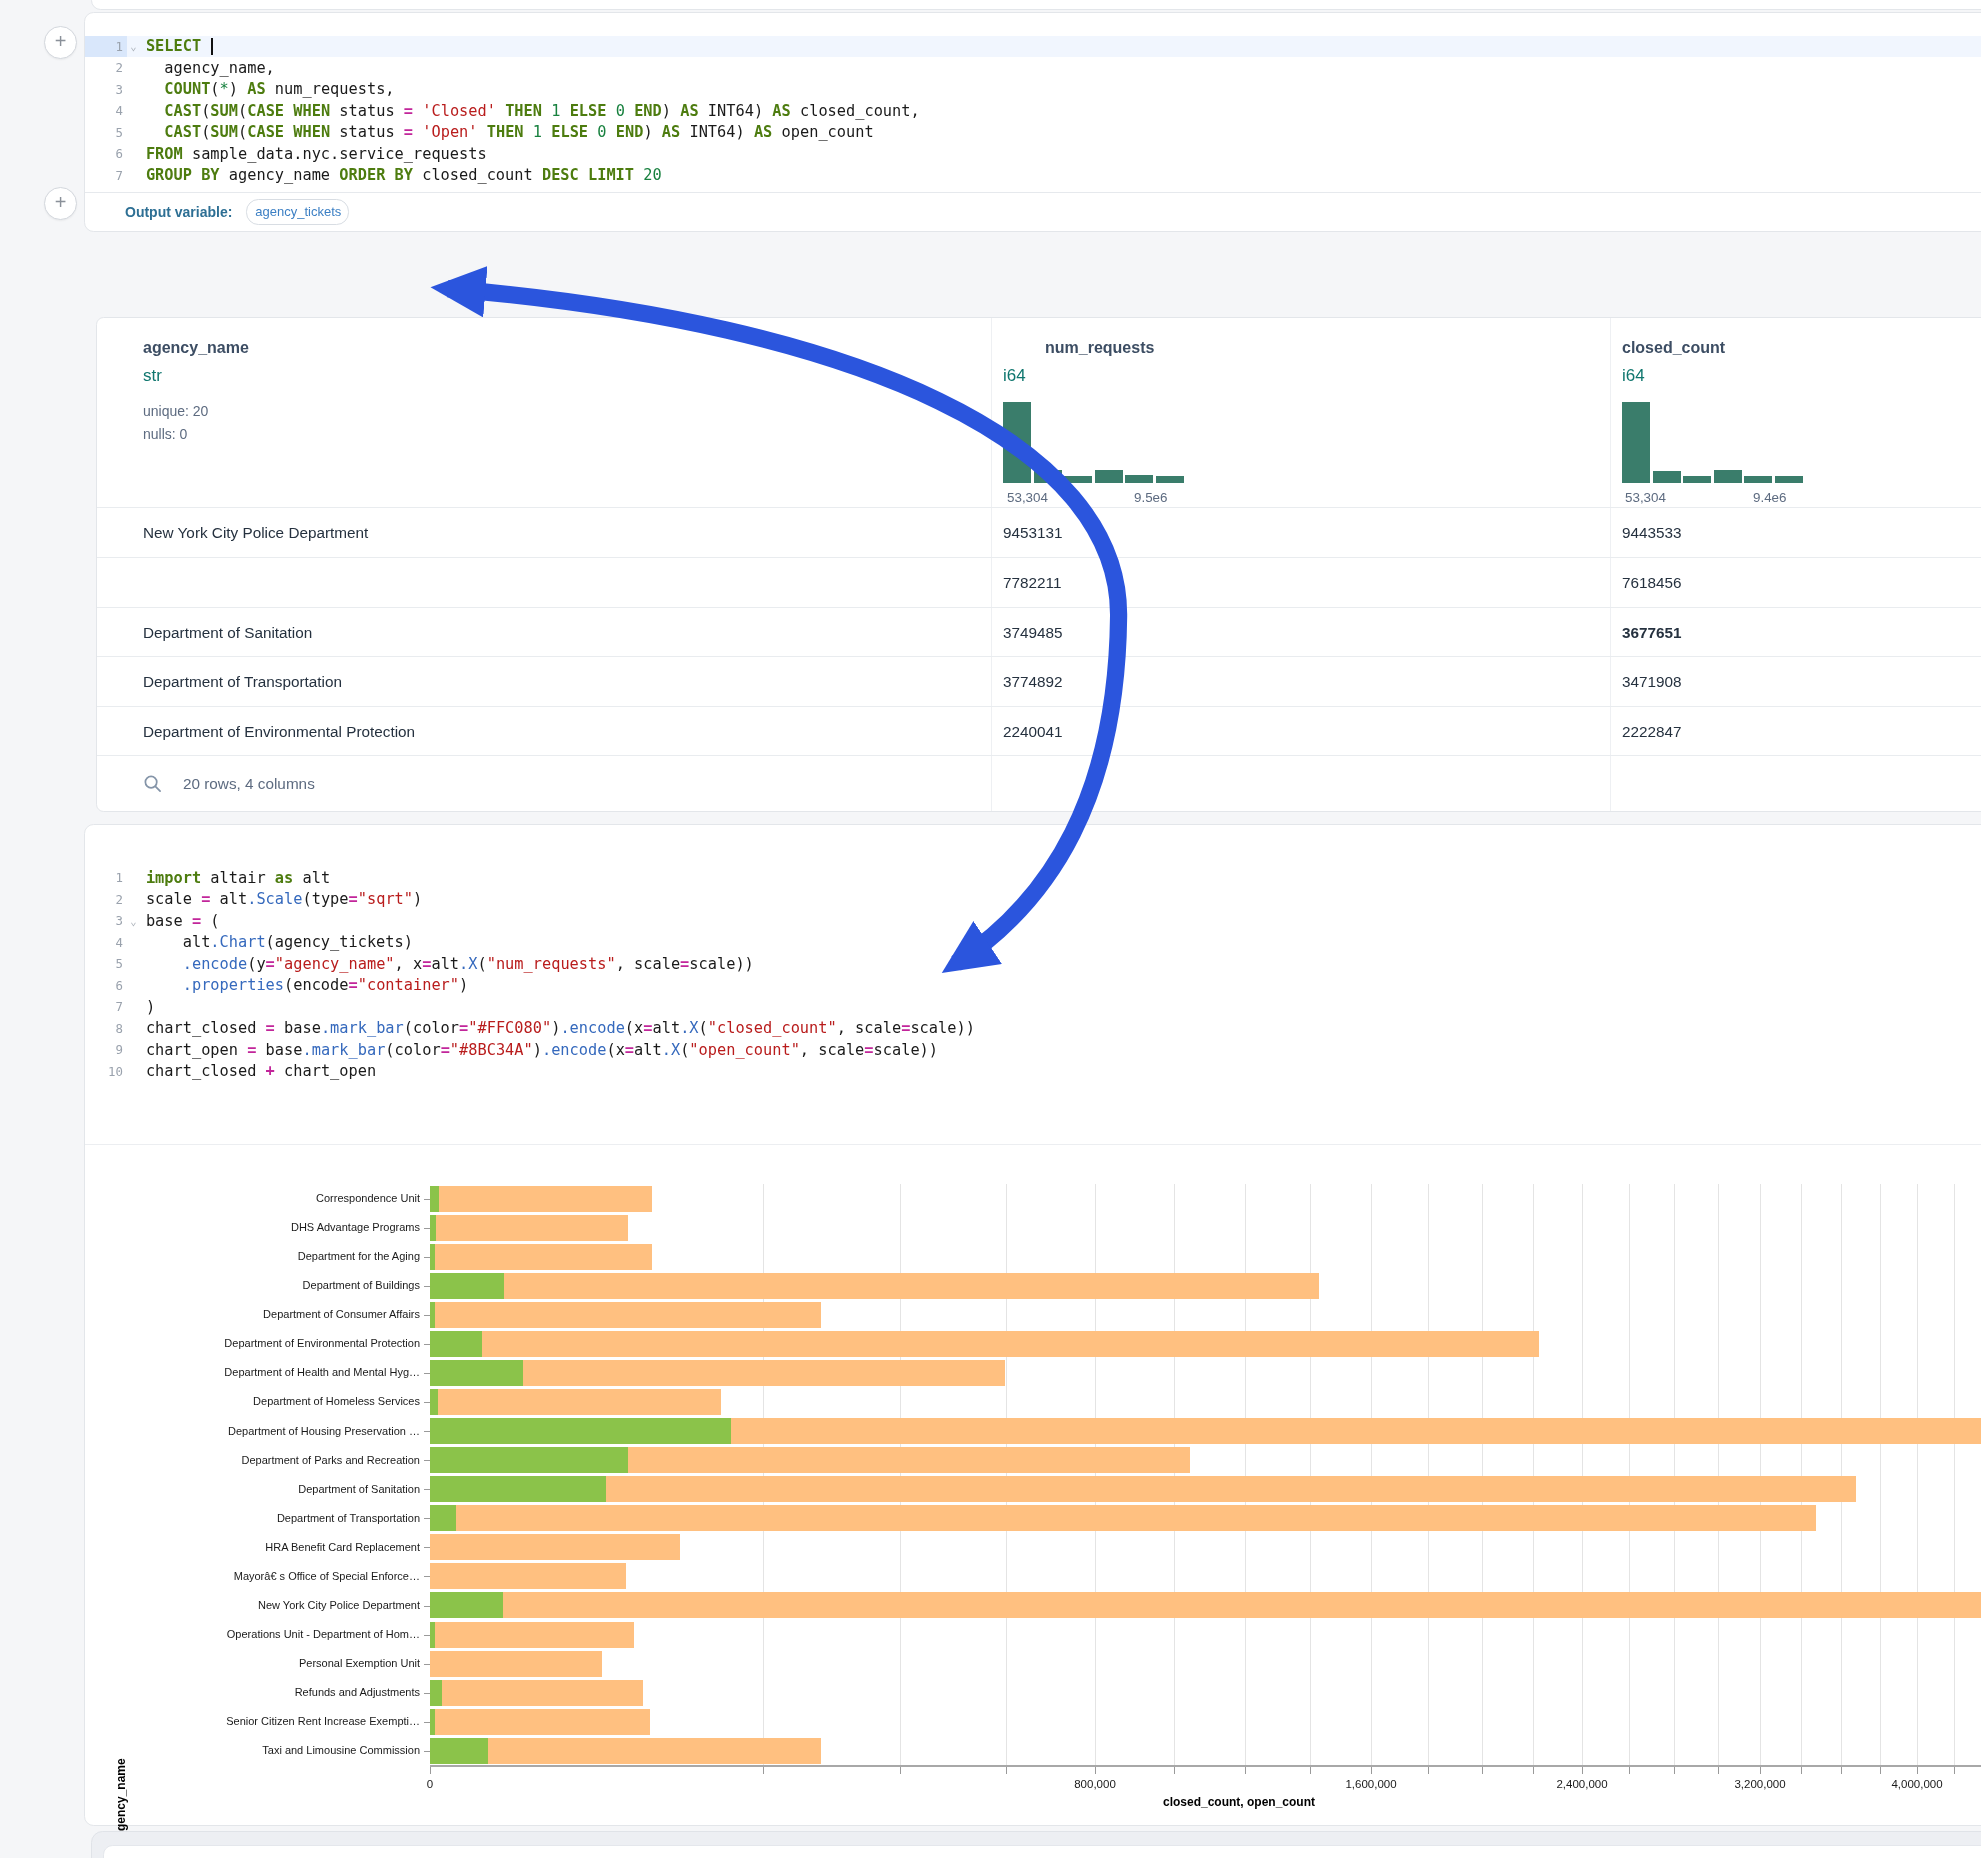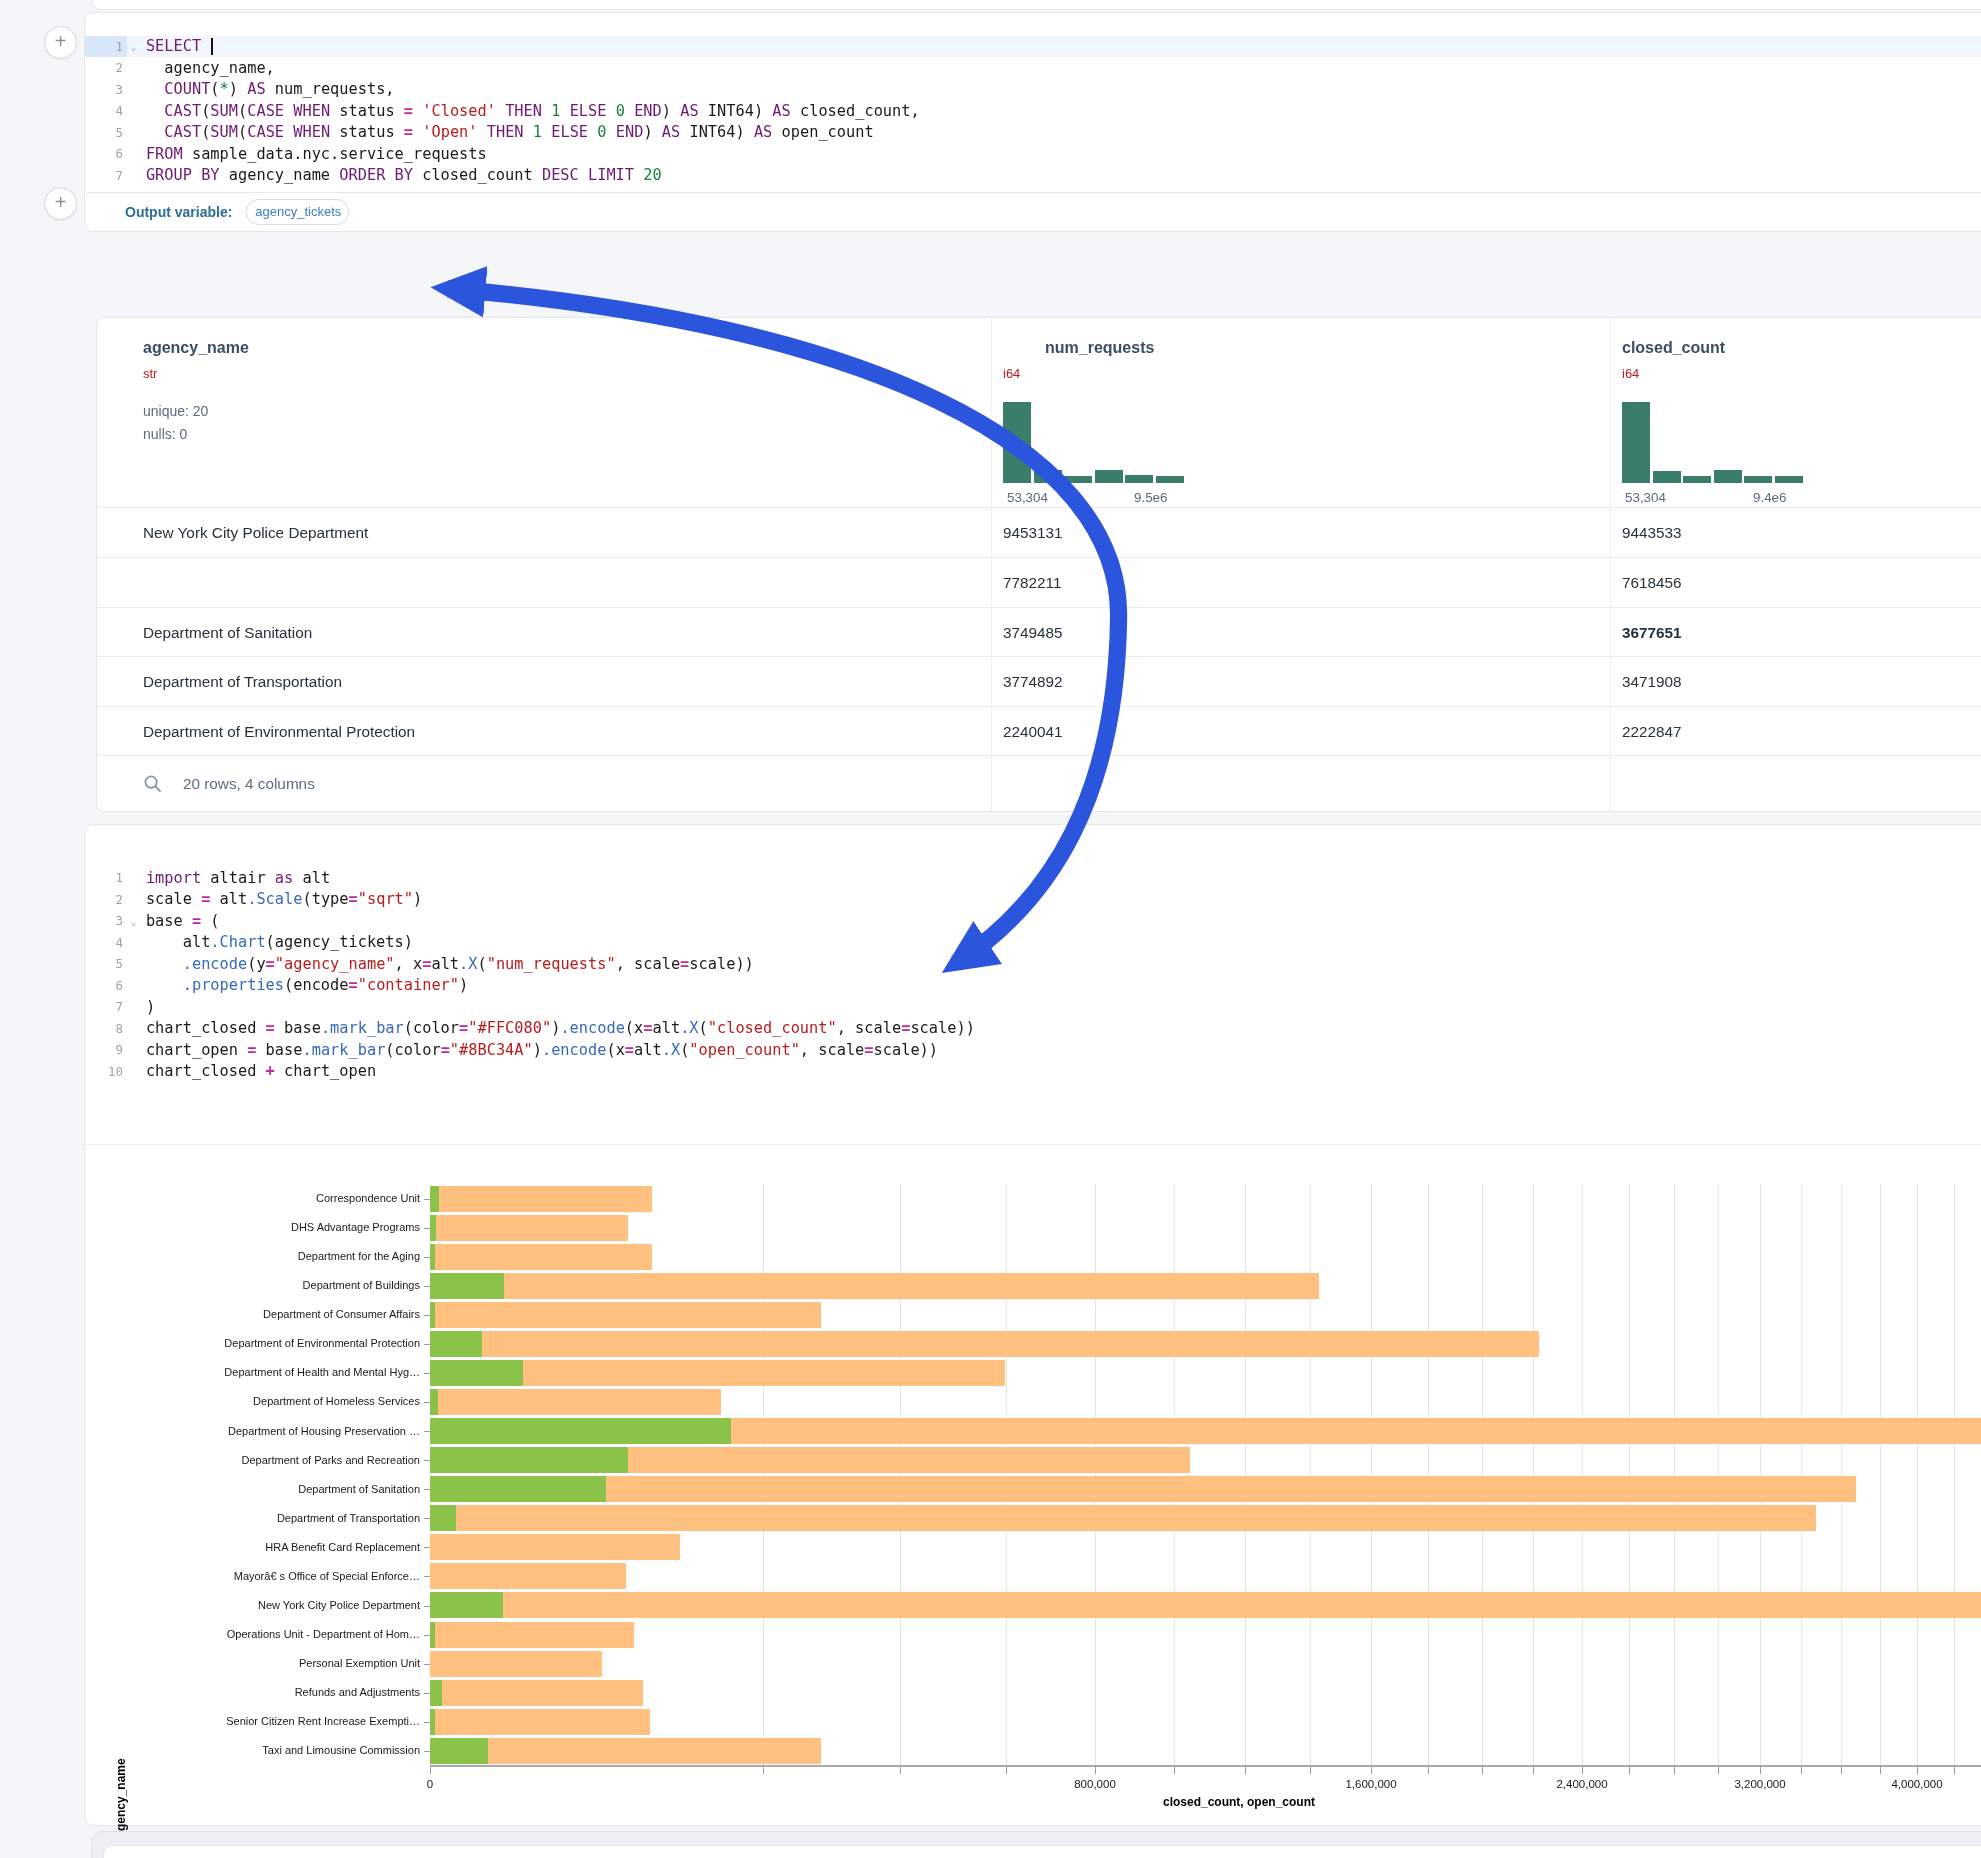--- a/index.html
+++ b/index.html
@@ -19,41 +19,41 @@
   .code-area{position:absolute;left:0;right:0;top:0;font-family:"DejaVu Sans Mono",monospace;font-size:15.3px;}
   .cl{display:flex;align-items:center;height:21.5px;white-space:pre;}
   .cl .gut{
     width:38px;flex:0 0 38px;text-align:right;color:#9aa2ad;font-size:12.4px;
     padding-right:3.8px;height:100%;display:flex;align-items:center;justify-content:flex-end;
   }
   .cl .chev{width:13.4px;flex:0 0 13.4px;color:#aab0b8;font-size:10.5px;text-align:center;}
   .cl .ct{padding-left:5.7px;}
   .cl.cur .gut{background:#d9e7fb;}
   .cl.cur{background:#f1f6fe;}
-  .tk-kw{color:#701a75;font-weight:normal;}
+  .tk-kw{color:#4d7c0f;font-weight:bold;}
   .tk-op{color:#c2259a;font-weight:bold;}
   .tk-str{color:#b91c1c;}
   .tk-num{color:#18813f;}
   .tk-fn{color:#3569bd;}
   .tk-pl{color:#1a1a1a;}
   .caret{display:inline-block;width:1.4px;height:17px;background:#111;vertical-align:middle;margin-left:1px;}
   
   .sql-footer{
     position:absolute;left:0;right:0;bottom:0;height:38px;border-top:1px solid #e6e9ed;
     display:flex;align-items:center;padding-left:40px;
   }
   .out-label{color:#2d6f94;font-weight:bold;font-size:14px;}
   .out-pill{
     margin-left:13.4px;width:84px;height:24px;border:1px solid #d8dde3;border-radius:12.4px;
     color:#3b7fc4;font-size:13px;line-height:23px;padding:0 8.6px;overflow:hidden;
     white-space:nowrap;cursor:pointer;background:#fff;
   }
   
   .tbl-colname{position:absolute;font-size:16px;font-weight:bold;color:#3c4d63;}
-  .tbl-type{position:absolute;font-size:13px;color:#b91c1c;}
+  .tbl-type{position:absolute;font-size:17px;color:#0f766e;}
   .tbl-meta{position:absolute;font-size:14px;color:#5d6b80;line-height:23px;}
   .hist{position:absolute;width:184px;height:81px;}
   .hist .hb{position:absolute;bottom:0;width:28px;background:#3a7d6b;}
   .hist-lab{position:absolute;font-size:13.4px;color:#5d6b80;}
   .col-sep{position:absolute;top:0;bottom:0;width:1px;background:#eef0f3;}
   .trow{position:absolute;left:0;right:0;height:50px;border-top:1px solid #e9ecef;}
   .trow div{position:absolute;top:0;height:50px;line-height:50px;font-size:15.3px;color:#25313f;
     white-space:nowrap;}
   .tbl-footer{position:absolute;left:0;right:0;bottom:0;height:55px;border-top:1px solid #e9ecef;
     display:flex;align-items:center;color:#5d6b80;font-size:15.3px;}

